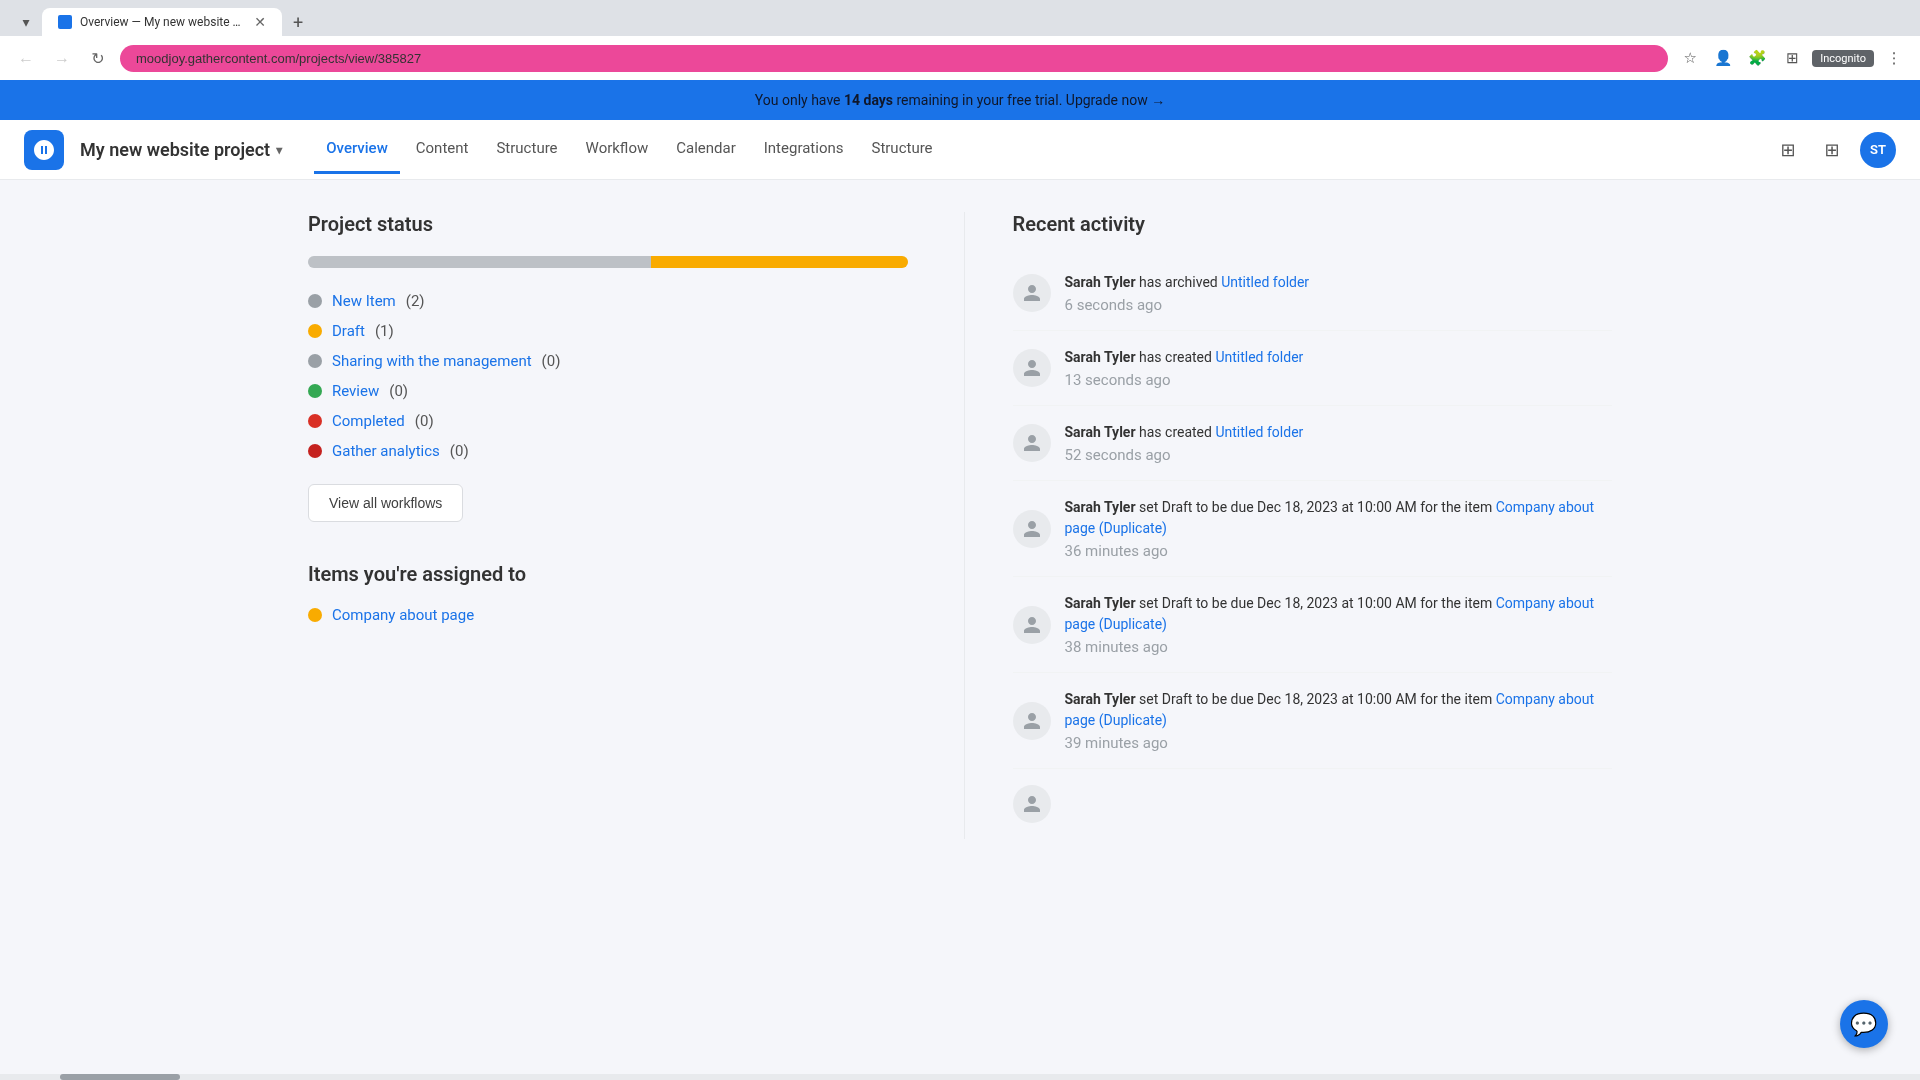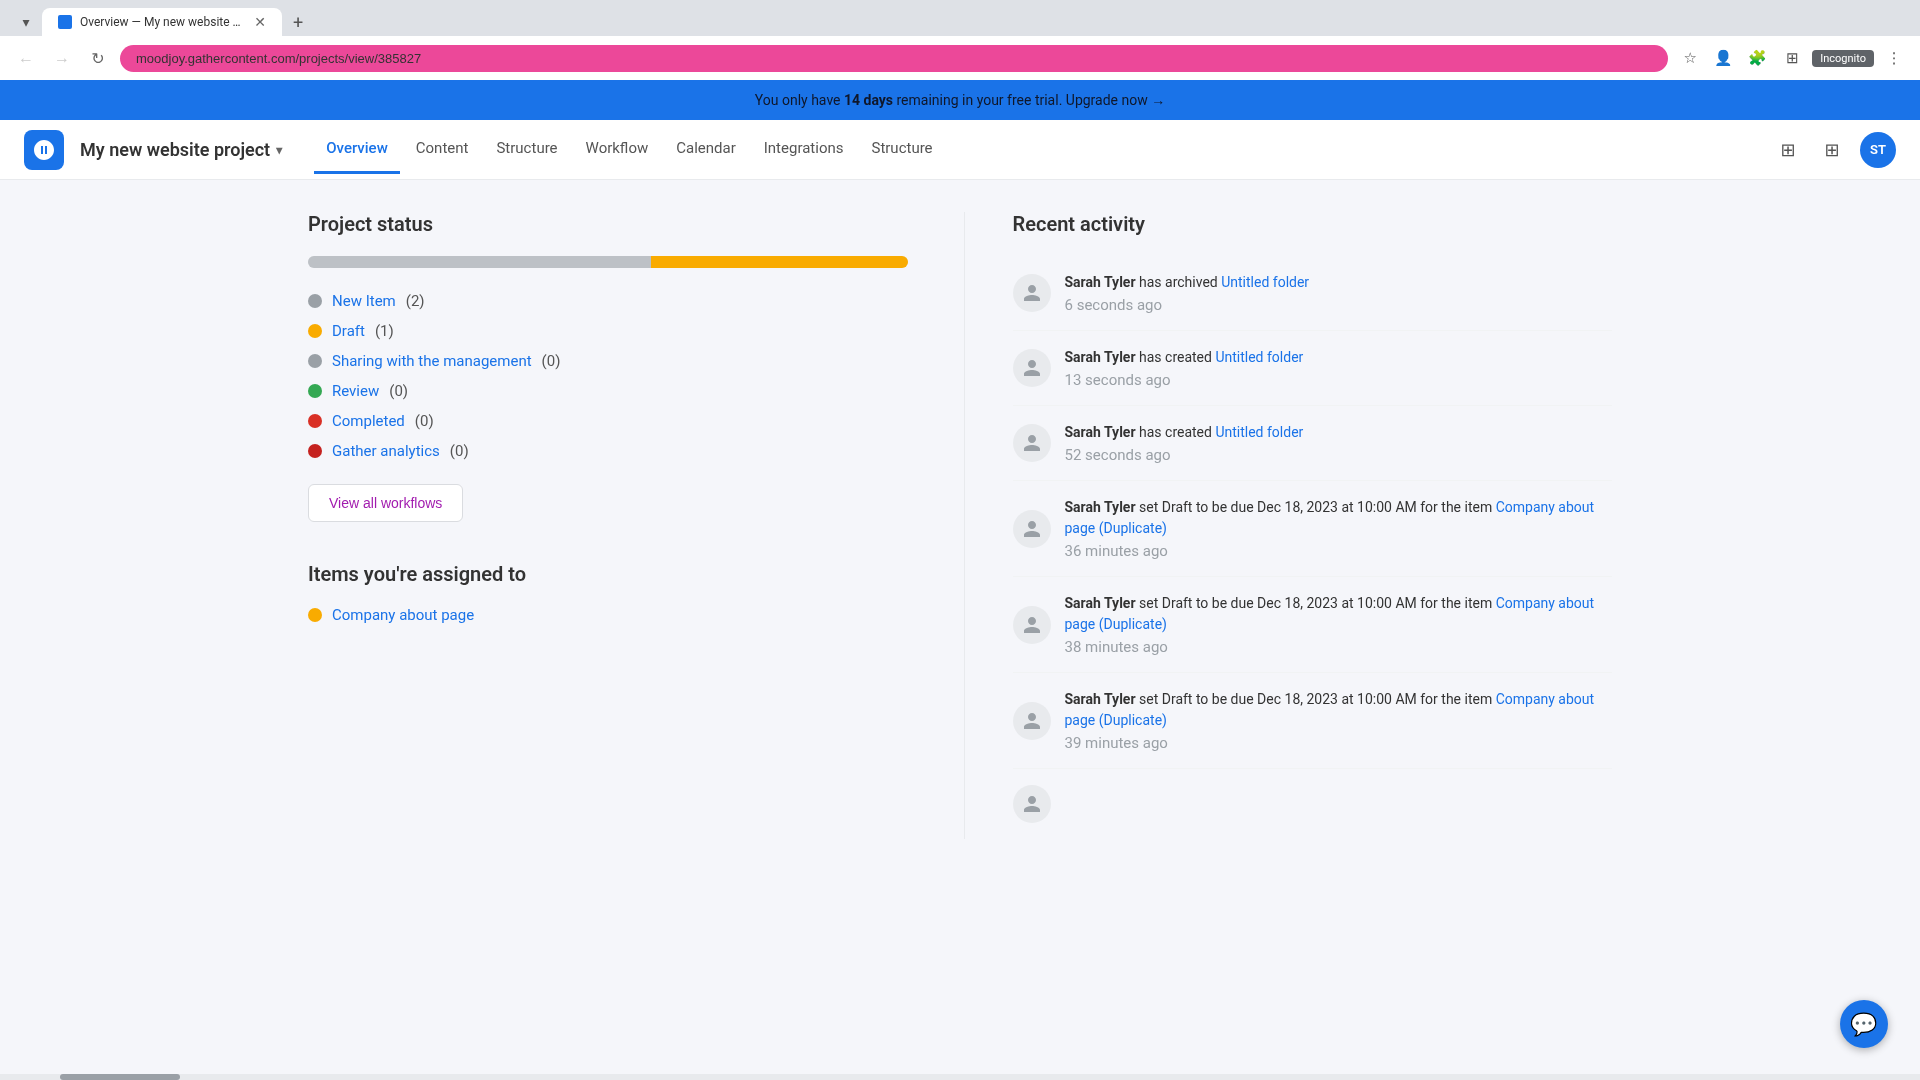--- a/index.html
+++ b/index.html
@@ -59,21 +59,21 @@
     .status-item { display: flex; align-items: center; gap: 10px; font-size: 15px; }
     .status-dot { width: 14px; height: 14px; border-radius: 50%; flex-shrink: 0; }
     .status-dot.gray { background: #9aa0a6; }
     .status-dot.orange { background: #f9ab00; }
     .status-dot.green { background: #34a853; }
     .status-dot.pink { background: #d93025; }
     .status-dot.dark-pink { background: #c5221f; }
     .status-name { color: #1a73e8; cursor: pointer; }
     .status-count { color: #555; }
 
-    .view-all-btn { border: 1px solid #dadce0; background: #fff; padding: 10px 20px; border-radius: 6px; font-size: 14px; cursor: pointer; color: #a21caf; }
+    .view-all-btn { border: 1px solid #dadce0; background: #fff; padding: 10px 20px; border-radius: 6px; font-size: 14px; cursor: pointer; color: #404040; }
 
     
     .items-section { margin-top: 40px; }
     .item-entry { display: flex; align-items: center; gap: 10px; font-size: 15px; }
     .item-link { color: #1a73e8; cursor: pointer; text-decoration: none; }
 
     
     .activity-list { display: flex; flex-direction: column; gap: 0; }
     .activity-item { display: flex; align-items: center; gap: 14px; padding: 16px 0; border-bottom: 1px solid #f1f3f4; }
     .activity-item:last-child { border-bottom: none; }

